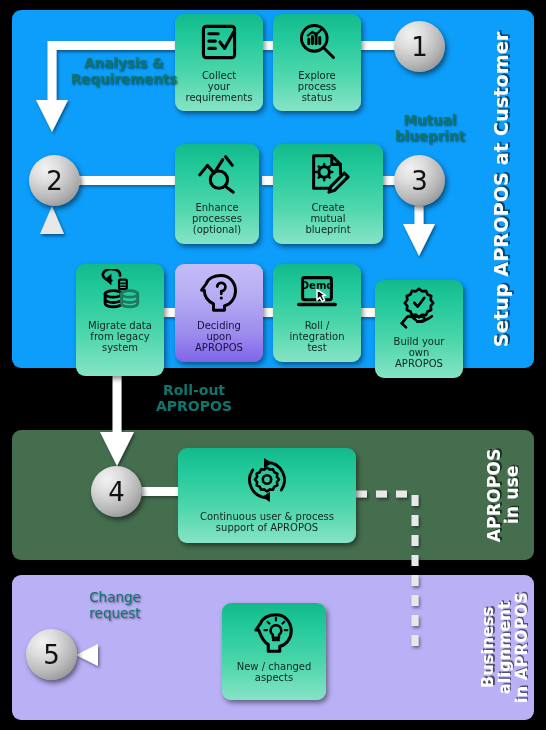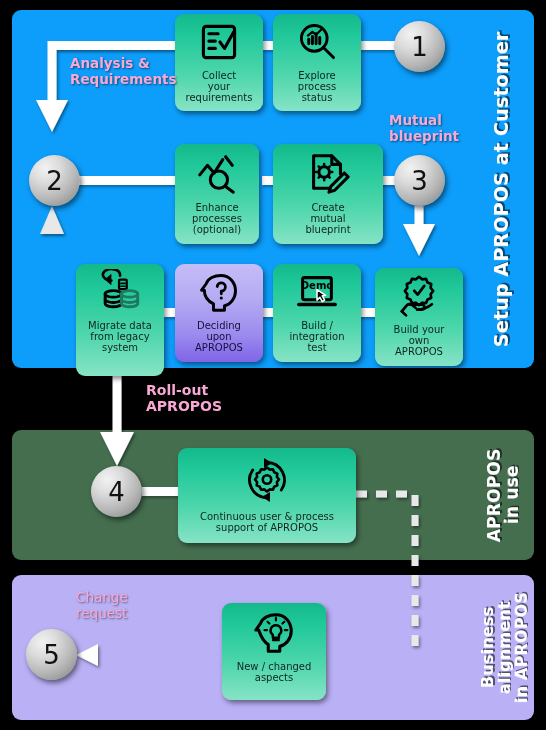--- a/index.html
+++ b/index.html
@@ -60,22 +60,22 @@
     display:flex; align-items:center; justify-content:center;
     color:#111; font-size:26px; font-weight:400;
     font-family:"DejaVu Sans", sans-serif;
   }
 
   
   .ln { position:absolute; background:#ffffff; box-shadow:1px 2px 3px rgba(0,0,0,.35); }
 
   
   .flab {
-    position:absolute; color:#f9a8d4; font-weight:bold;
-    line-height:1.15;
+    position:absolute; color:#0f766e; font-weight:bold;
+    text-align:center; line-height:1.15;
     text-shadow: 1px 1px 2px rgba(0,0,0,.5);
     padding-left: 14px;
   }
 
   svg.overlay { position:absolute; left:0; top:0; width:546px; height:730px; pointer-events:none; }
 </style>
 </head>
 <body>
 
 <div id="stage">
@@ -258,27 +258,27 @@
   <div class="card" style="left:273px; top:264px; width:88px; height:98px;">
     <div class="ico" style="height:56px;">
       <svg width="46" height="46" viewBox="0 0 48 48" fill="none" stroke="#000" stroke-width="3.2" stroke-linecap="round" stroke-linejoin="round">
         <rect x="9" y="9" width="30" height="23" rx="2"></rect>
         <text x="24" y="21" font-family="DejaVu Sans, sans-serif" font-size="10.5" font-weight="bold" fill="#000" stroke="none" text-anchor="middle">Demo</text>
         <line x1="5" y1="37" x2="43" y2="37" stroke-width="3.6"></line>
         <polygon points="24,21.5 24,32.5 27,29.5 29.5,34 32,32.5 29.5,28 33,27.5" fill="#000" stroke="#fff" stroke-width="1.6"></polygon>
       </svg>
     </div>
     <div class="cap">
-      <div>Build /</div>
+      <div>Roll /</div>
       <div>integration</div>
       <div>test</div>
     </div>
   </div>
 
-  <div class="card" style="left:375px; top:268px; width:88px; height:98px;">
+  <div class="card" style="left:375px; top:280px; width:88px; height:98px;">
     <div class="ico" style="height:56px;">
       <svg width="46" height="46" viewBox="0 0 48 48" fill="none" stroke="#000" stroke-width="3" stroke-linecap="round" stroke-linejoin="round">
         <path d="M24,4 l3.2,2.6 4.1,-0.5 1.6,3.8 3.8,1.6 -0.5,4.1 2.6,3.2 -2.6,3.2
                  0.5,4.1 -3.8,1.6 -1.6,3.8 -4.1,-0.5 -3.2,2.6 -3.2,-2.6 -4.1,0.5
                  -1.6,-3.8 -3.8,-1.6 0.5,-4.1 -2.6,-3.2 2.6,-3.2 -0.5,-4.1 3.8,-1.6
                  1.6,-3.8 4.1,0.5 z" stroke-width="2.8"></path>
         <polyline points="19,18.5 22.6,22.5 29.5,13.5" stroke-width="2.8"></polyline>
         <path d="M6,40 l5,-6 c1.5,-1.8 4,-2 5.8,-0.6 l3.6,2.8 M14,33 h13
                  a2.6,2.6 0 0 1 0,5.2 h-5" stroke-width="2.8"></path>
         <path d="M22,38.2 c6,0 11,-2 15.5,-5.6" stroke-width="2.8"></path>

